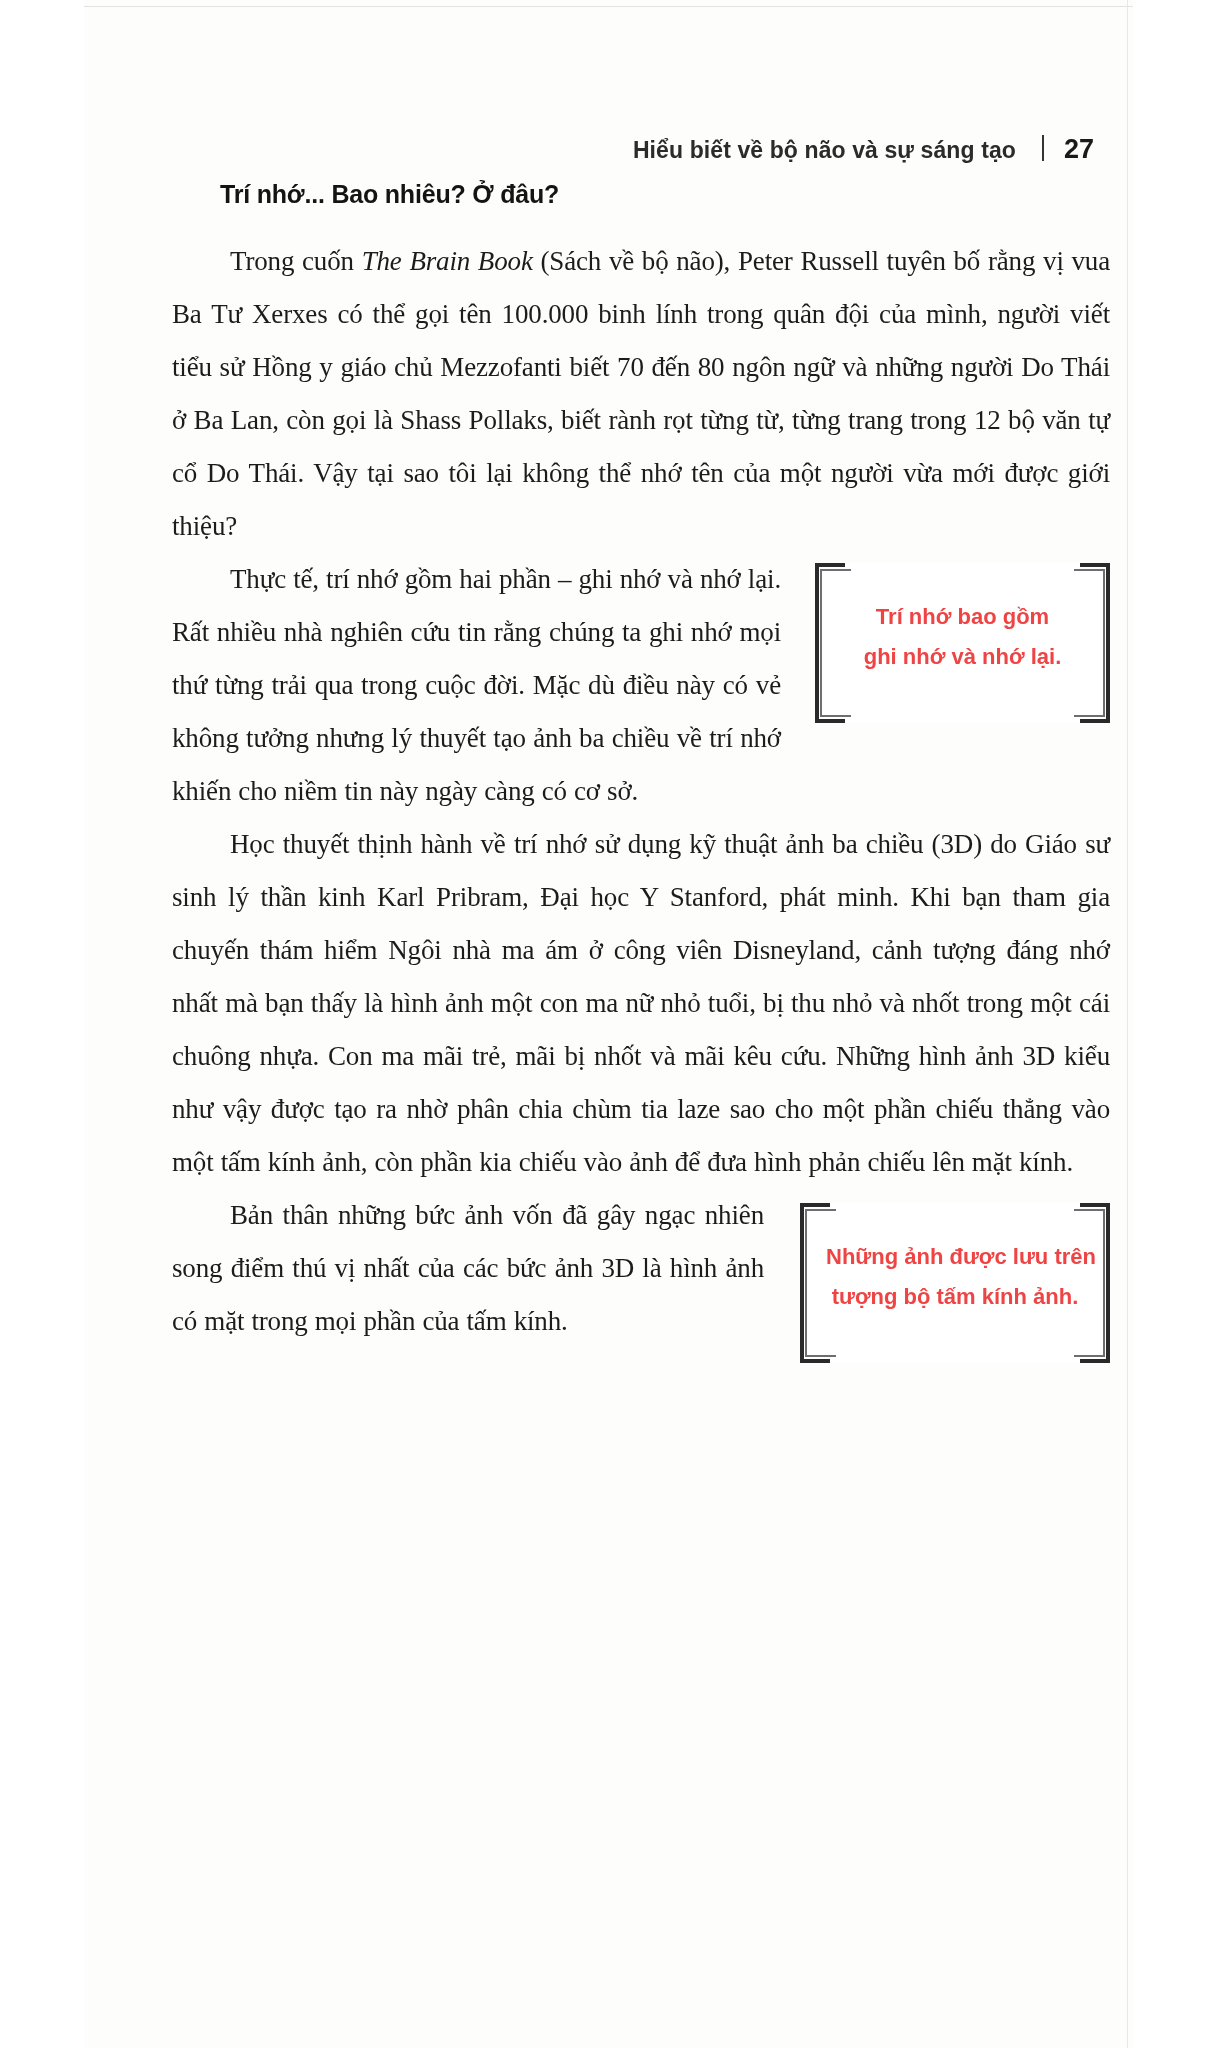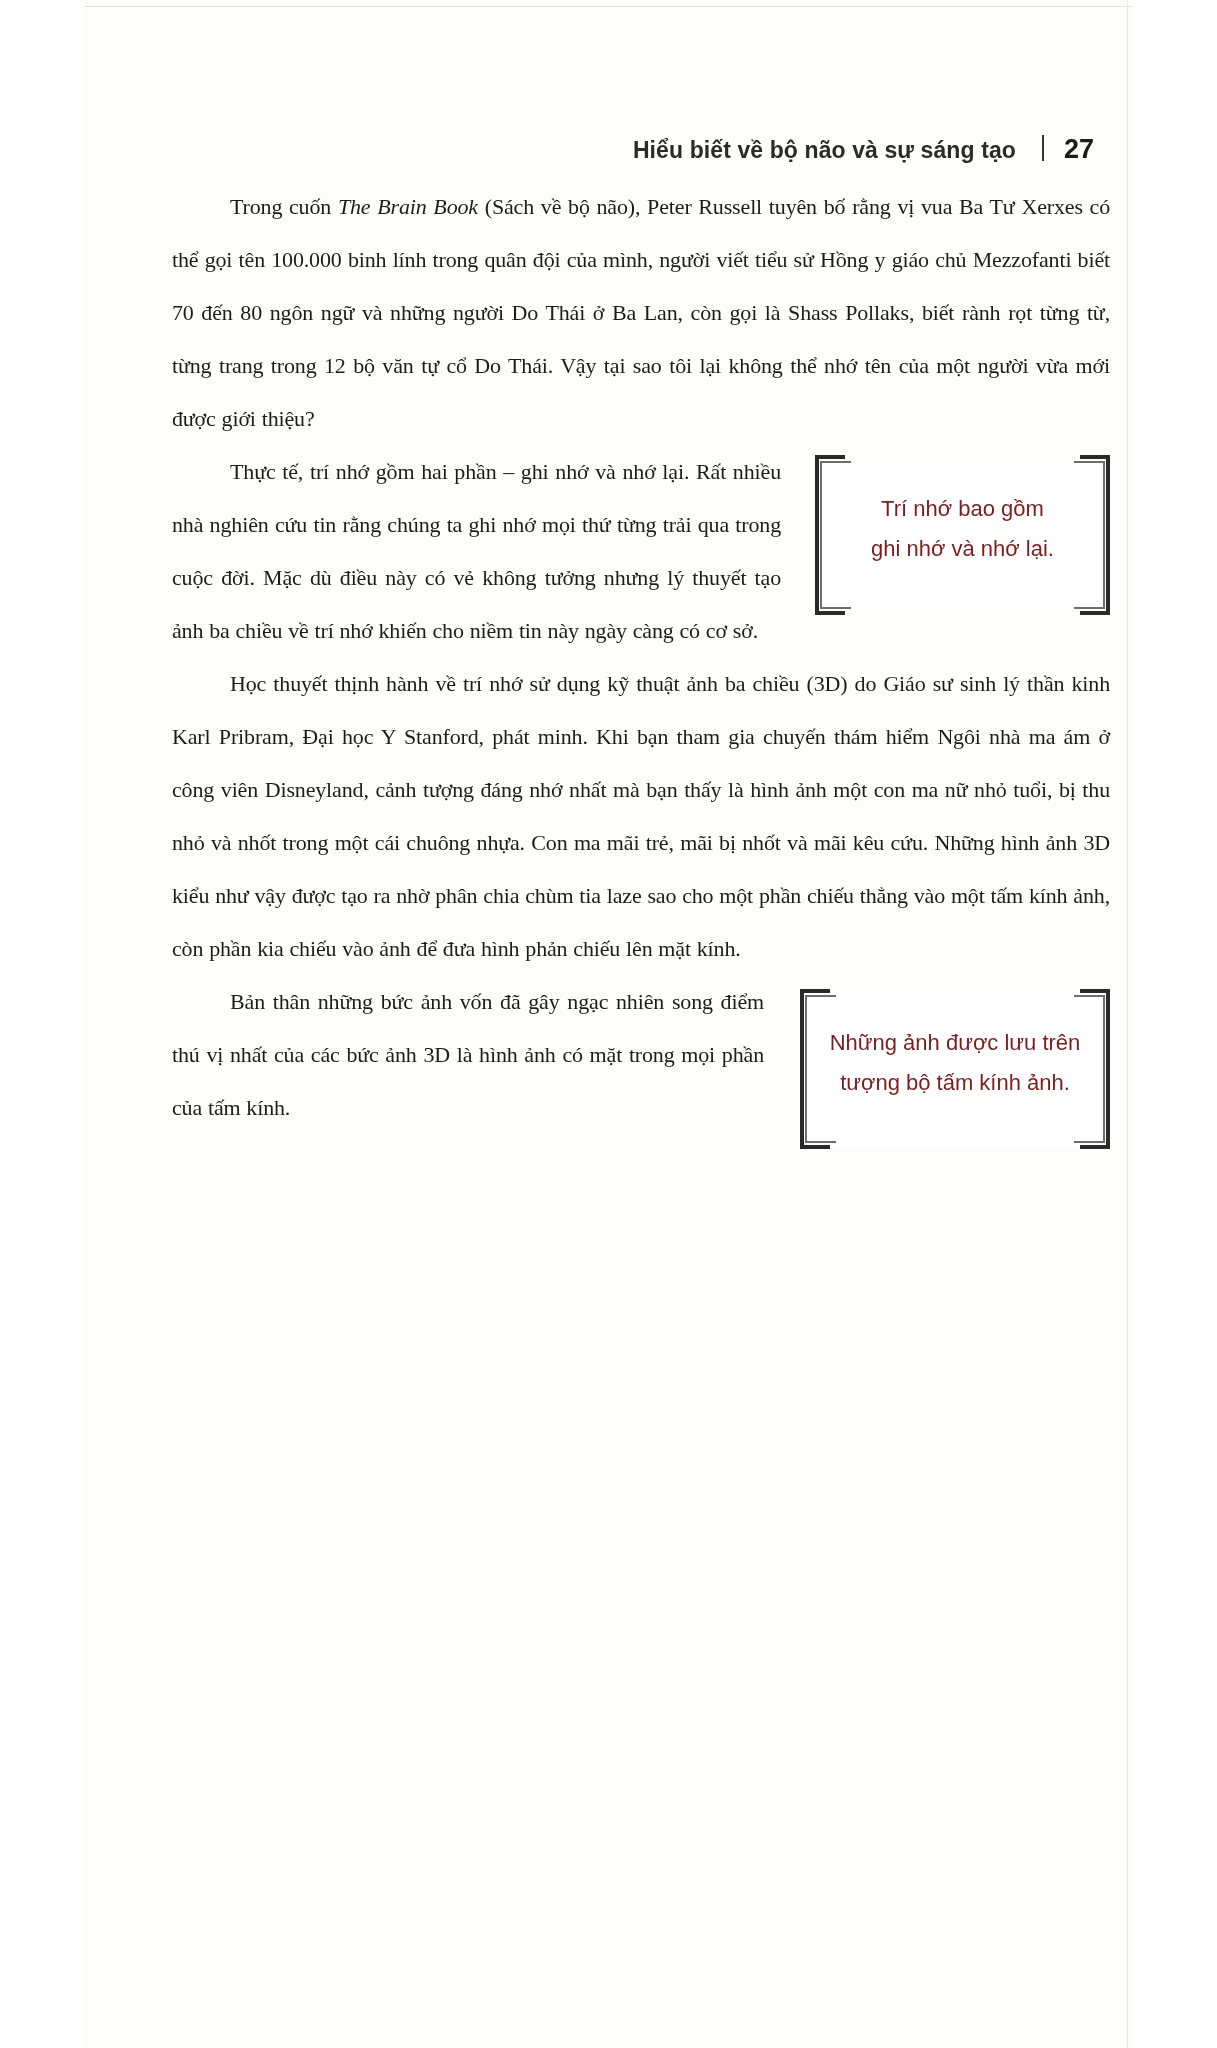--- a/index.html
+++ b/index.html
@@ -81,43 +81,44 @@
     font-family: "Liberation Sans", "DejaVu Sans", sans-serif;
     font-size: 25px;
     font-weight: 700;
     color: #141414;
     margin: 0 0 26px 48px;
     letter-spacing: -0.2px;
   }
 
   p.body-par {
     margin: 0;
-    font-size: 22px;
+    font-size: 27px;
     line-height: 53px;
     text-align: justify;
     text-indent: 58px;
     color: #1c1c1c;
     letter-spacing: -0.15px;
     word-spacing: 0.5px;
   }
   .it {
     font-style: italic;
   }
 
   
   .callout {
     position: relative;
     box-sizing: border-box;
     font-family: "Liberation Sans", "DejaVu Sans", sans-serif;
     font-size: 22px;
     line-height: 40px;
-    color: #7f1d1d;
+    color: #ef4444;
     text-align: center;
     text-indent: 0;
     background: #fff;
+    font-weight: bold;
   }
   .callout .callout-inner {
     padding: 34px 26px;
   }
   .callout-line {
     display: block;
     white-space: nowrap;
   }
   
   .bracket {
@@ -196,20 +197,21 @@
   <div class="scan-edge-right"></div>
 
   <div class="running-header">
     <span class="header-title">Hiểu biết về bộ não và sự sáng tạo</span>
     <span class="header-rule"></span>
     <span class="header-pageno">27</span>
   </div>
 
   <div class="content">
 
+    <h2 class="section-heading">Trí nhớ... Bao nhiêu? Ở đâu?</h2>
 
     <p class="body-par"><span>Trong cuốn </span><span class="it">The Brain Book</span><span> (Sách về bộ não), Peter Russell tuyên bố rằng vị vua Ba Tư Xerxes có thể gọi tên 100.000 binh lính trong quân đội của mình, người viết tiểu sử Hồng y giáo chủ Mezzofanti biết 70 đến 80 ngôn ngữ và những người Do Thái ở Ba Lan, còn gọi là Shass Pollaks, biết rành rọt từng từ, từng trang trong 12 bộ văn tự cổ Do Thái. Vậy tại sao tôi lại không thể nhớ tên của một người vừa mới được giới thiệu?</span></p>
 
     <div class="callout callout-1">
       <span class="bracket bracket-left"></span>
       <span class="bracket bracket-right"></span>
       <div class="callout-inner">
         <span class="callout-line">Trí nhớ bao gồm</span>
         <span class="callout-line">ghi nhớ và nhớ lại.</span>
       </div>

